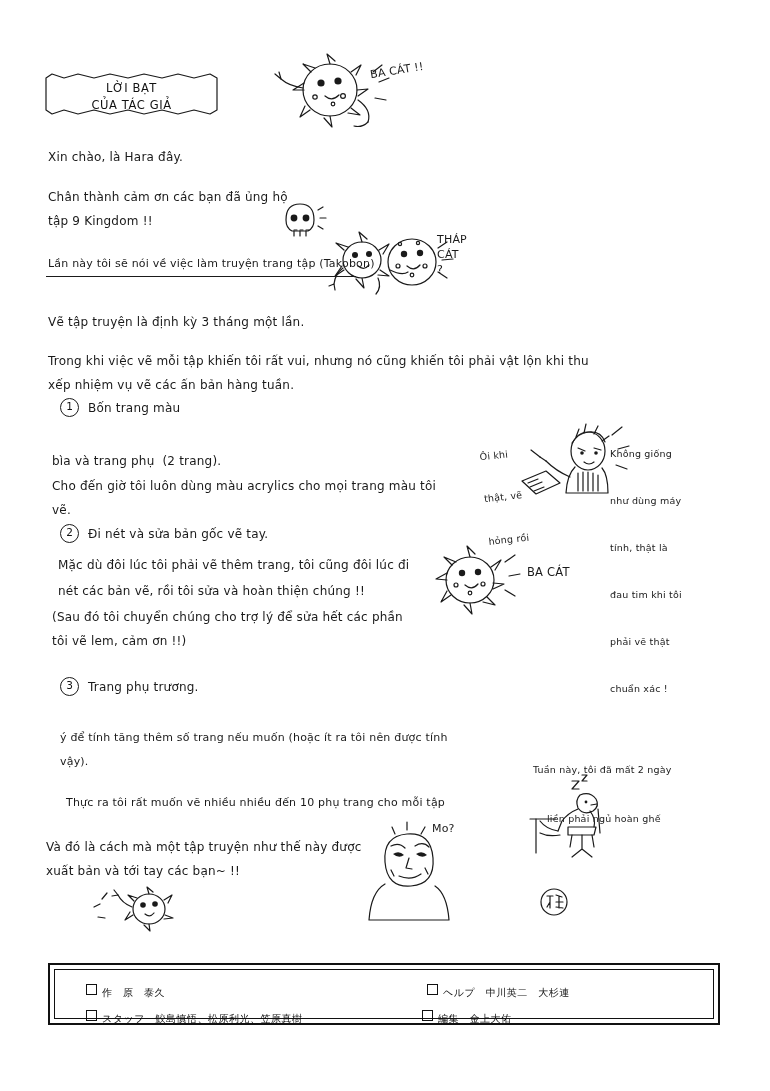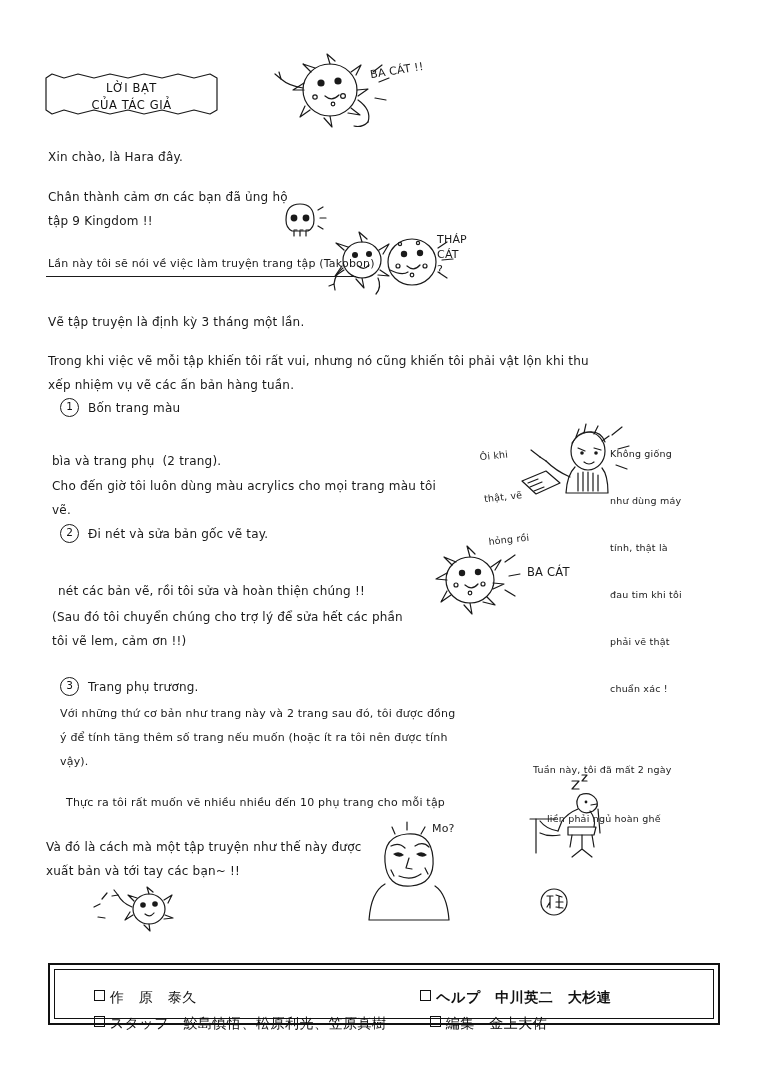--- a/index.html
+++ b/index.html
@@ -91,21 +91,21 @@
   }
   .credits-inner {
     position: absolute;
     left: 4px; top: 4px;
     right: 4px; bottom: 4px;
     border: 1px solid #111;
     box-sizing: border-box;
   }
   .cred-row {
     position: absolute;
-    font-size: 14px;
+    font-size: 10px;
     letter-spacing: 0.5px;
     white-space: pre;
   }
   .sq {
     display: inline-block;
     width: 9px;
     height: 9px;
     border: 1.2px solid #111;
     margin-right: 5px;
     vertical-align: 1px;
@@ -259,40 +259,40 @@
     <div>Không giống</div>
     <div>như dùng máy</div>
     <div>tính, thật là</div>
     <div>đau tim khi tôi</div>
     <div>phải vẽ thật</div>
     <div>chuẩn xác !</div>
   </div>
 
   <div class="circ" style="left:60px; top:524px;">2</div>
   <div class="txt" style="left:88px; top:525px;">Đi nét và sửa bản gốc vẽ tay.</div>
+  <div class="txt" style="left:58px; top:556px;">Mặc dù đôi lúc tôi phải vẽ thêm trang, tôi cũng đôi lúc đi</div>
   <div class="txt" style="left:58px; top:582px;">nét các bản vẽ, rồi tôi sửa và hoàn thiện chúng !!</div>
   <div class="txt" style="left:52px; top:608px;">(Sau đó tôi chuyển chúng cho trợ lý để sửa hết các phần</div>
   <div class="txt" style="left:52px; top:632px;">tôi vẽ lem, cảm ơn !!)</div>
 
   <svg class="ink" style="left:425px; top:540px;" width="100" height="80" viewBox="0 0 100 80">
     <ellipse cx="45" cy="40" rx="24" ry="23"></ellipse>
     <path d="M45,17 L42,6 L50,14 M66,27 L76,20 L70,30 M68,43 L79,44 L68,49 M62,57 L70,65 L58,62 M45,63 L47,74 L39,65 M26,55 L16,62 L22,51 M22,40 L11,39 L22,33 M27,25 L19,17 L31,22"></path>
     <circle cx="37" cy="33" r="3.2" class="fill-blk"></circle>
     <circle cx="53" cy="32" r="3.2" class="fill-blk"></circle>
     <path d="M40,45 q7,6 13,-1"></path>
     <circle cx="31" cy="45" r="2"></circle>
     <circle cx="58" cy="44" r="2"></circle>
     <circle cx="45" cy="53" r="1.8"></circle>
     <path d="M80,22 l10,-7 M84,36 l11,-2 M80,50 l10,6"></path>
   </svg>
   <div class="txt" style="left:527px; top:564px; font-size:11.5px;">BA CÁT</div>
 
   <div class="circ" style="left:60px; top:677px;">3</div>
   <div class="txt" style="left:88px; top:678px;">Trang phụ trương.</div>
-  <div class="txt small" style="left:60px; top:706px;">Với những thứ cơ bản như trang này và 2 trang sau đó, tôi được đồng</div>
   <div class="txt small" style="left:60px; top:730px;">ý để tính tăng thêm số trang nếu muốn (hoặc ít ra tôi nên được tính</div>
   <div class="txt small" style="left:60px; top:754px;">vậy).</div>
   <div class="txt small" style="left:66px; top:795px;">Thực ra tôi rất muốn vẽ nhiều nhiều đến 10 phụ trang cho mỗi tập</div>
 
   <div class="txt tiny" style="left:533px; top:730px; line-height:1.7;">
     <div>Tuần này, tôi đã mất 2 ngày</div>
     <div style="padding-left:14px;">liền phải ngủ hoàn ghế</div>
   </div>
 
   <svg class="ink" style="left:528px; top:775px;" width="100" height="90" viewBox="0 0 100 90">
@@ -361,21 +361,21 @@
     <path d="M26,10 l-4,-5 M26,10 l-6,1"></path>
     <path d="M10,14 l5,-6 M2,22 l6,-3 M6,32 l7,1"></path>
   </svg>
 
   <div class="credits">
     <div class="credits-inner"></div>
 
     <div class="cred-row jp" style="left:14px; top:8px;">
       <span class="sq"></span><span>作</span><span>　</span><span>原　泰久</span>
     </div>
-    <div class="cred-row jp" style="left:338px; top:8px;font-weight:bold;">
+    <div class="cred-row jp" style="left:355px; top:8px;">
       <span class="sq"></span><span>ヘルプ</span><span>　</span><span>中川英二　大杉連</span>
     </div>
 
     <div class="cred-row jp" style="left:14px; top:34px;">
       <span class="sq"></span><span>スタッフ</span><span>　</span><span>鮫島慎悟、松原利光、笠原真樹</span>
     </div>
     <div class="cred-row jp" style="left:350px; top:34px;">
       <span class="sq"></span><span>編集</span><span>　</span><span>金上大佑</span>
     </div>
   </div>

